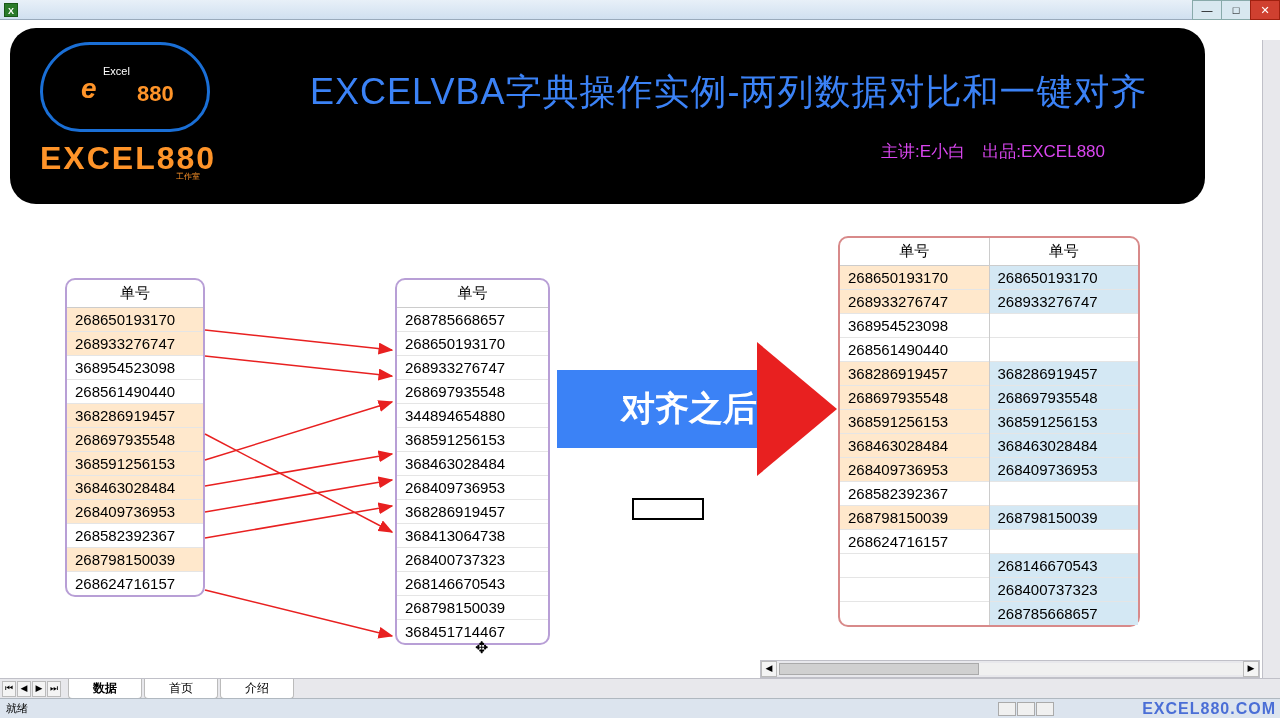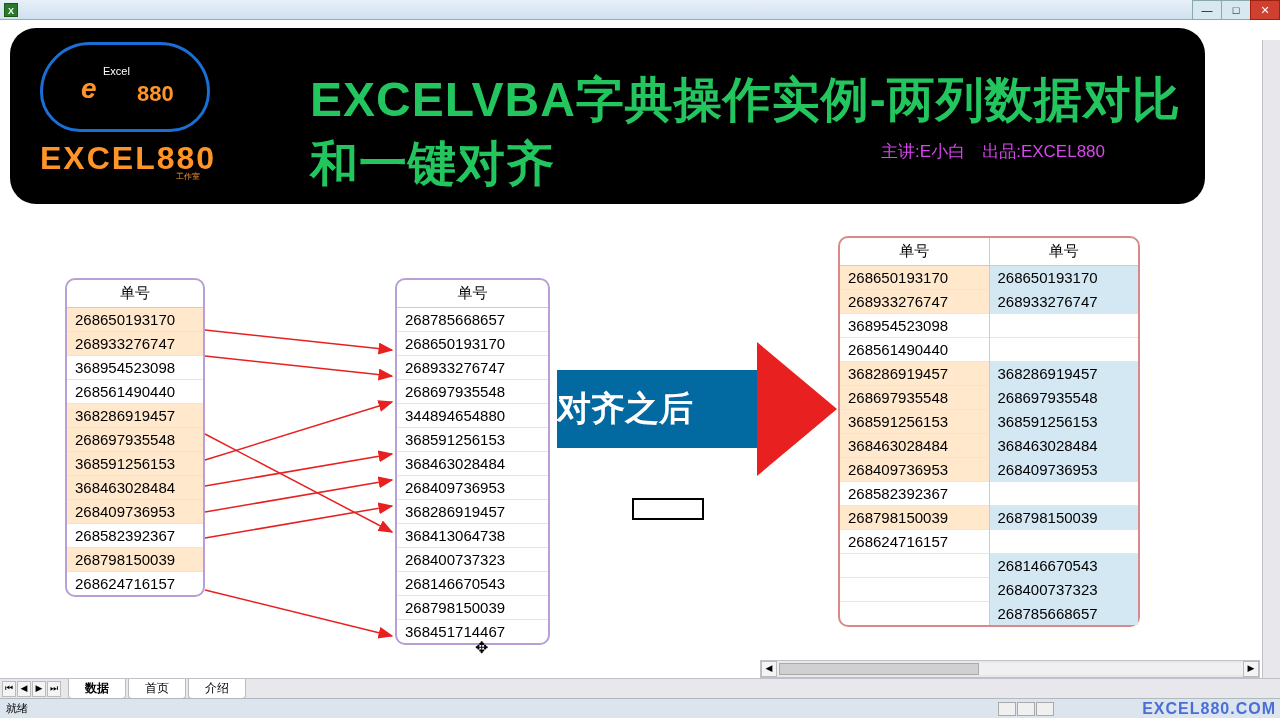--- a/index.html
+++ b/index.html
@@ -12,44 +12,44 @@
 .winbtn.close { background: #d04030; color: #fff; border-color: #a02010; }
 .content { position: relative; width: 1280px; height: 678px; background: #fff; }
 .blackbox { position: absolute; left: 10px; top: 8px; width: 1195px; height: 176px; background: #000; border-radius: 26px; }
 .logo-wrap { position: absolute; left: 30px; top: 14px; }
 .cloud { width: 170px; height: 90px; border: 3px solid #1a6fd6; border-radius: 50px 50px 40px 40px / 50px 50px 40px 40px; position: relative; }
 .cloud-text { position: absolute; left: 60px; top: 20px; color: #fff; font-size: 11px; }
 .cloud-text2 { position: absolute; left: 70px; top: 36px; color: #ff9429; font-size: 22px; font-weight: bold; margin-left: 24px; }
 .cloud-e { position: absolute; left: 38px; top: 28px; color: #ff9429; font-style: italic; font-size: 28px; font-weight: bold; }
 .brand { color: #ff9429; font-size: 32px; font-weight: bold; letter-spacing: 2px; margin-top: 8px; margin-left: 0; }
 .brand-sub { color: #ff9429; font-size: 8px; margin-left: 120px; margin-top: -6px; text-align: center; }
-.maintitle { position: absolute; left: 300px; top: 40px; color: #22c55e; font-size: 48px; font-weight: bold; letter-spacing: 1px; }
+.maintitle { position: absolute; left: 300px; top: 40px; color: #3b82f6; font-size: 36px; font-weight: normal; letter-spacing: 1px; }
 .subtitle { position: absolute; right: 100px; top: 112px; color: #d946ef; font-size: 17px; }
 .tablebox { position: absolute; border: 2px solid; border-radius: 10px; background: #fff; }
 .tablebox.left { left: 65px; top: 258px; width: 140px; border-color: #b89fd6; }
 .tablebox.mid { left: 395px; top: 258px; width: 155px; border-color: #b89fd6; }
 .tablebox.right { left: 838px; top: 216px; width: 302px; border-color: #d88a8a; }
 .tablebox table { width: 100%; border-collapse: collapse; }
 .tablebox th { padding: 4px 6px; font-weight: normal; font-size: 15px; border-bottom: 1px solid #ccc; margin-left: 40px; }
 .tablebox td { padding: 3px 8px; font-size: 15px; border-top: 1px solid #e5e5e5; }
 .tablebox.left td.hl-orange, .tablebox.right td.hl-orange { background: #ffe8cc; }
 .tablebox.right td.hl-blue { background: #d4e8f4; }
 .tablebox.right th, .tablebox.right td { width: 50%; }
 .tablebox.right th:first-child, .tablebox.right td:first-child { border-right: 1px solid #ccc; }
 .arrow-block { position: absolute; left: 557px; top: 350px; }
 .arrow-shape { position: relative; }
-.arrow-body { width: 200px; height: 78px; background: #0369a1; display: flex; align-items: center; justify-content: flex-start; }
+.arrow-body { width: 200px; height: 78px; background: #3b82f6; display: flex; align-items: center; justify-content: flex-end; }
 .arrow-head { position: absolute; left: 200px; top: -28px; width: 0; height: 0; border-left: 80px solid #e82020; border-top: 67px solid transparent; border-bottom: 67px solid transparent; }
 .arrow-text { color: #fff; font-size: 34px; font-weight: bold; }
 .selected-cell { position: absolute; left: 632px; top: 478px; width: 72px; height: 22px; border: 2px solid #000; }
 .bottombar { position: absolute; left: 0; bottom: 20px; width: 100%; height: 20px; background: #e8e8ec; border-top: 1px solid #c0c0c8; display: flex; align-items: center; font-size: 12px; }
 .navbtns { display: flex; margin-left: 2px; }
 .navbtn { width: 14px; height: 16px; border: 1px solid #bbb; background: #f4f4f4; text-align: center; line-height: 13px; font-size: 9px; margin-right: 1px; }
 .tabs { display: flex; margin-left: 6px; }
-.tab { padding: 1px 16px; border: 1px solid #bbb; background: #fff; border-top: none; border-radius: 0 0 4px 4px; margin-right: 2px; font-size: 12px; }
+.tab { padding: 1px 24px; border: 1px solid #bbb; background: #fff; border-top: none; border-radius: 0 0 4px 4px; margin-right: 2px; font-size: 12px; }
 .tab.active { background: #fff; font-weight: bold; }
 .hscroll { position: absolute; right: 20px; bottom: 20px; width: 500px; height: 18px; background: #e8e8ec; border: 1px solid #c0c0c8; display: flex; align-items: center; }
 .hscroll .track { flex: 1; height: 12px; background: #f0f0f0; position: relative; }
 .hscroll .thumb { position: absolute; left: 2px; width: 200px; height: 12px; background: #d0d0d0; border: 1px solid #aaa; }
 .hscroll .sbtn { width: 16px; height: 16px; border: 1px solid #bbb; background: #f4f4f4; text-align: center; line-height: 13px; font-size: 9px; }
 .vscroll { position: absolute; right: 0; top: 20px; width: 18px; height: 660px; background: #e8e8ec; border-left: 1px solid #c0c0c8; }
 .statusbar { position: absolute; left: 0; bottom: 0; width: 100%; height: 20px; background: #dce4ee; border-top: 1px solid #b0b8c0; display: flex; align-items: center; font-size: 11px; padding: 0 6px; }
 .statusbar .spacer { flex: 1; }
 .watermark { position: absolute; right: 4px; bottom: 0; font-size: 16px; font-weight: bold; color: #4a6ed6; letter-spacing: 1px; }
 .viewbtns { display: flex; margin-right: 220px; }

